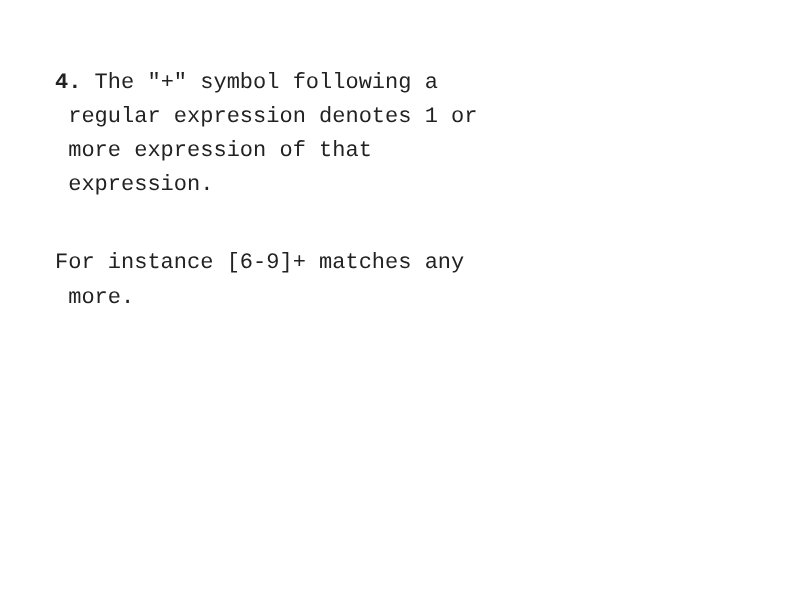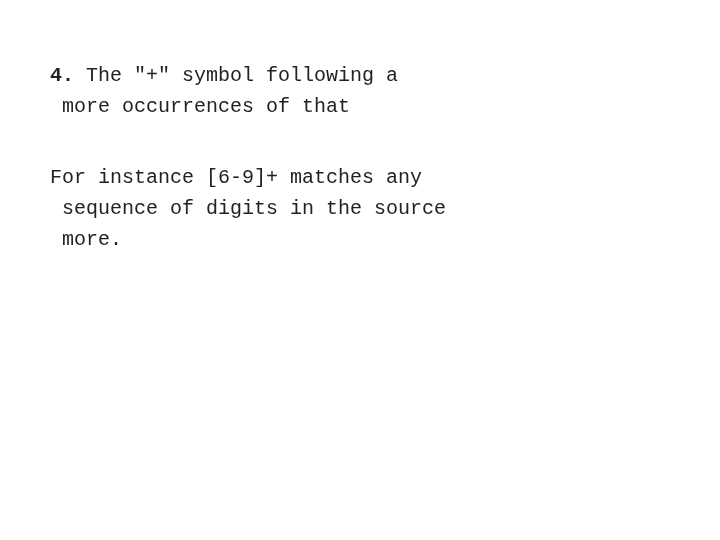--- a/index.html
+++ b/index.html
@@ -41,22 +41,23 @@
       font-weight: bold;
     }
   </style>
 </head>
 <body>
 
 <div class="content-area">
 
   <div class="paragraph-block">
     <div class="text-line"><span class="bold-number">4.</span> The "+" symbol following a</div>
-    <div class="text-line"> more occurrences of that</div>
+    <div class="text-line"> regular expression denotes 1 or</div>
+    <div class="text-line"> more expression of that</div>
+    <div class="text-line"> expression.</div>
   </div>
 
   <div class="paragraph-block">
     <div class="text-line">For instance [6-9]+ matches any</div>
-    <div class="text-line"> sequence of digits in the source</div>
     <div class="text-line"> more.</div>
   </div>
 
 </div>
 
 </body></html>

